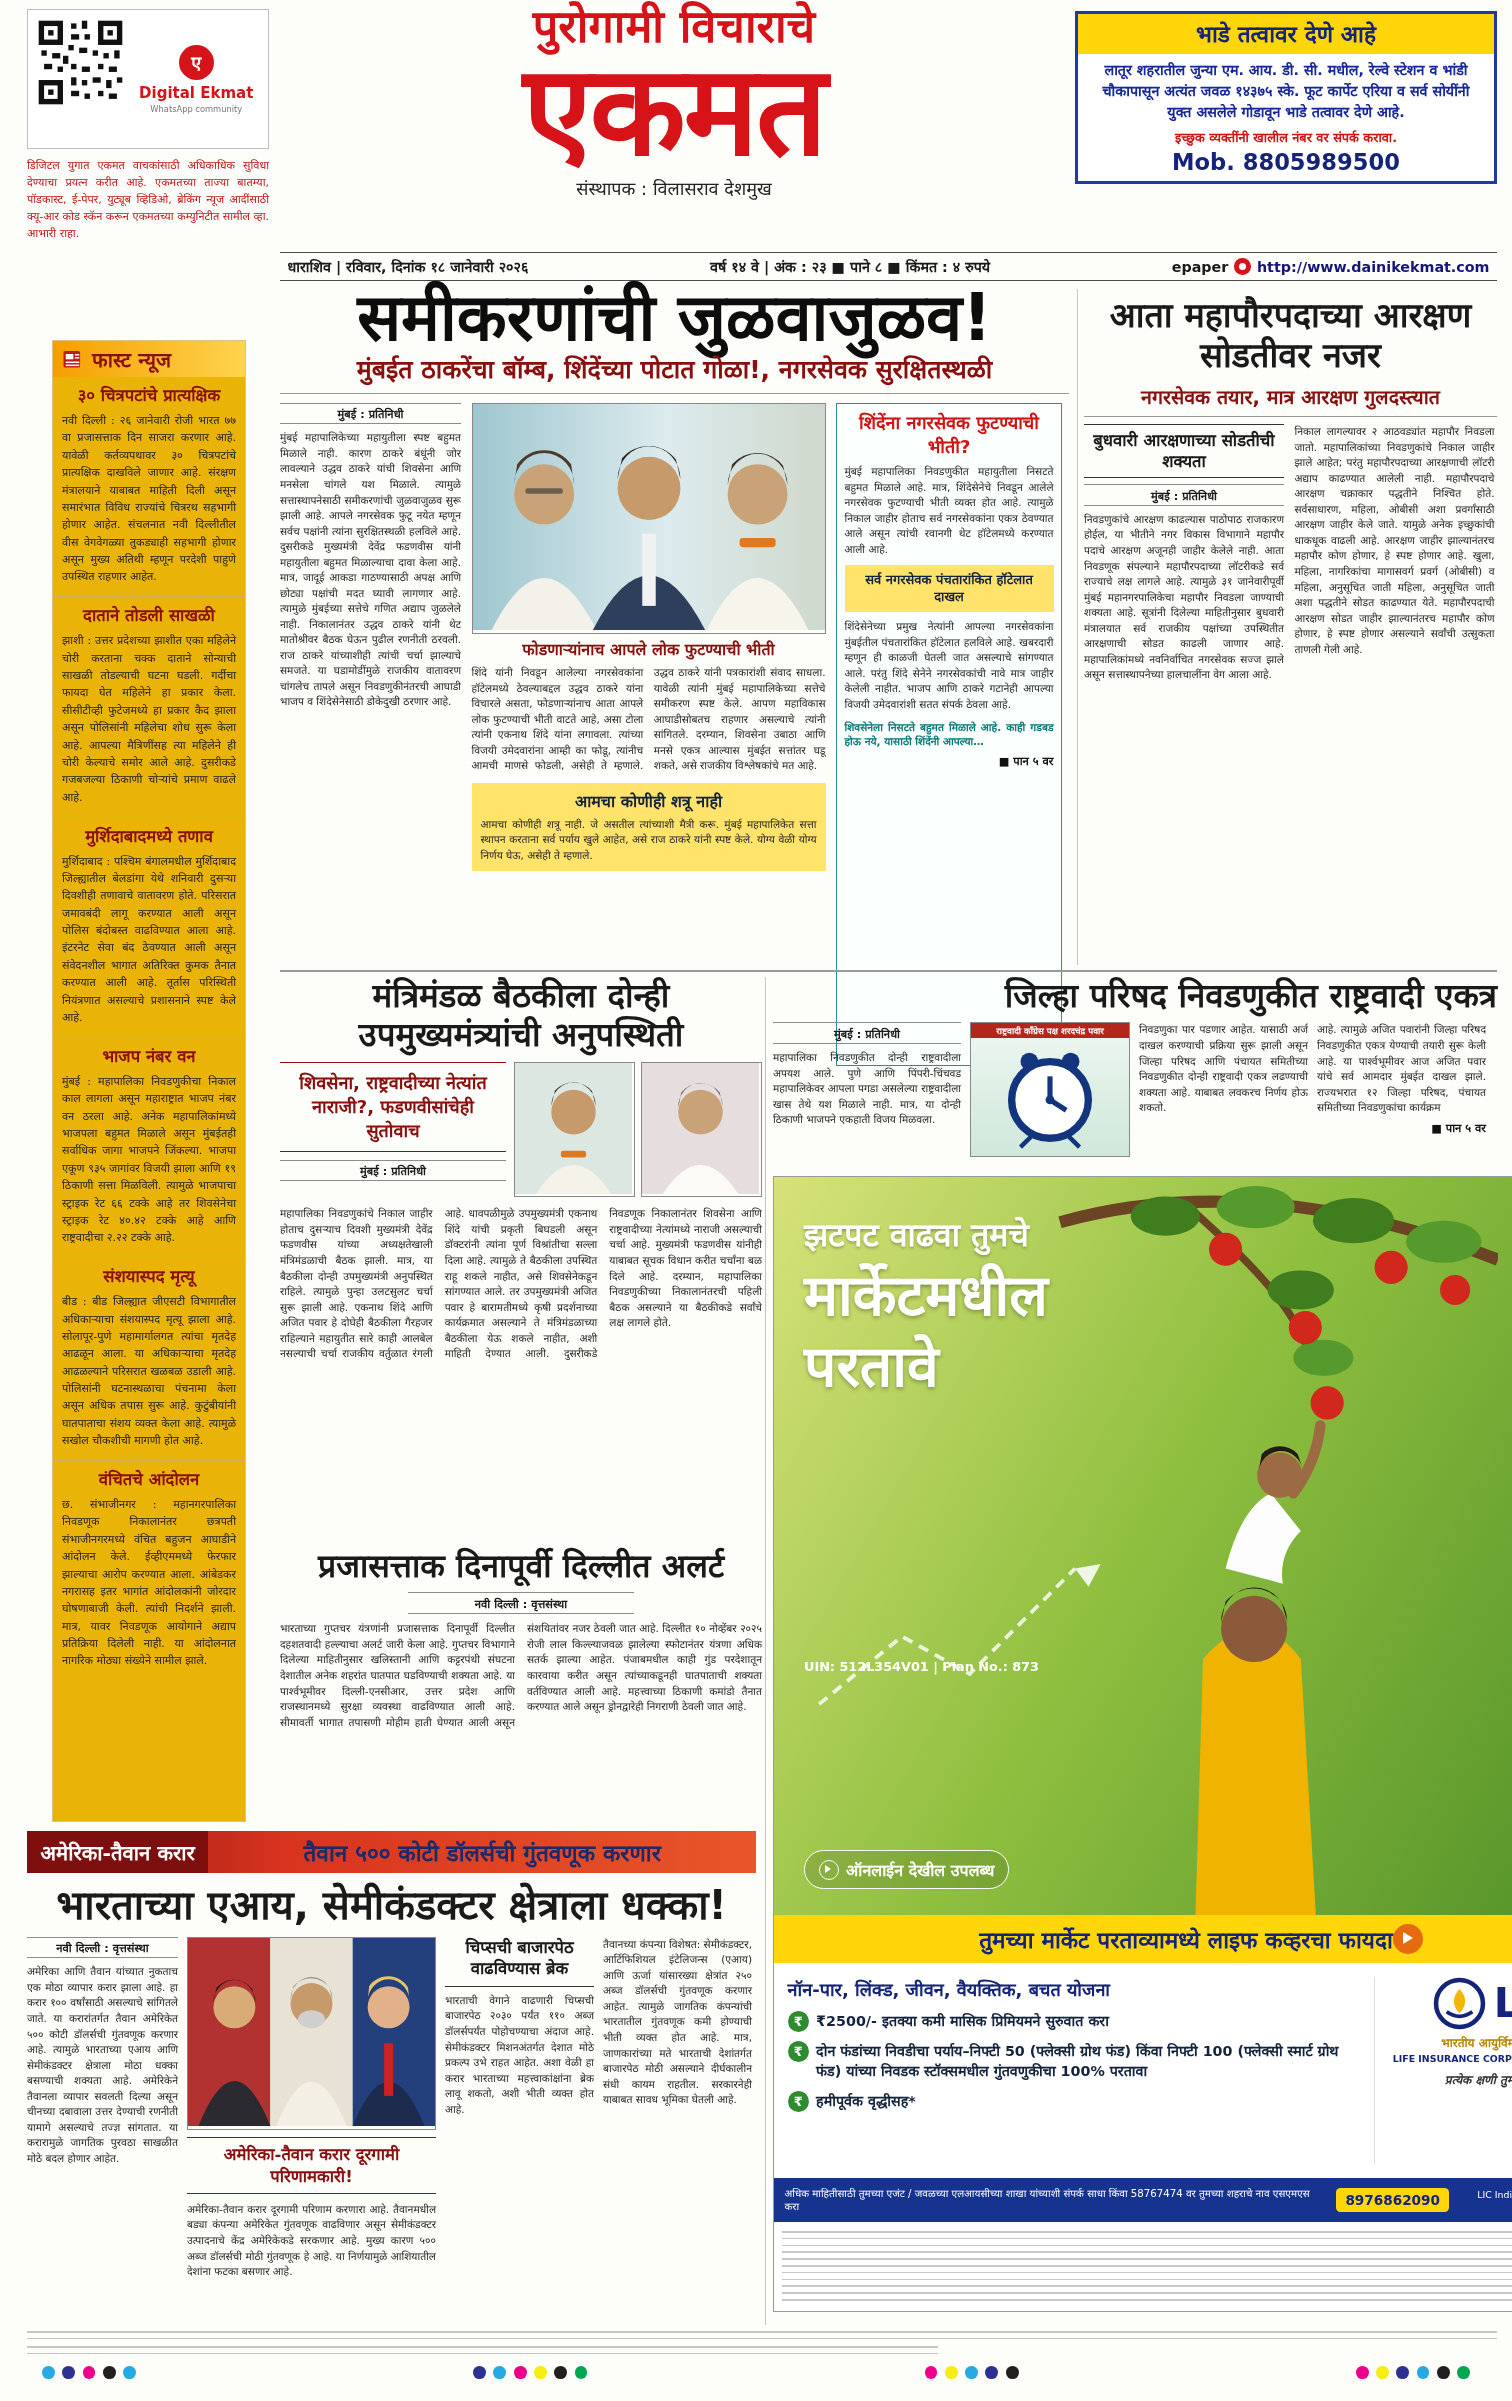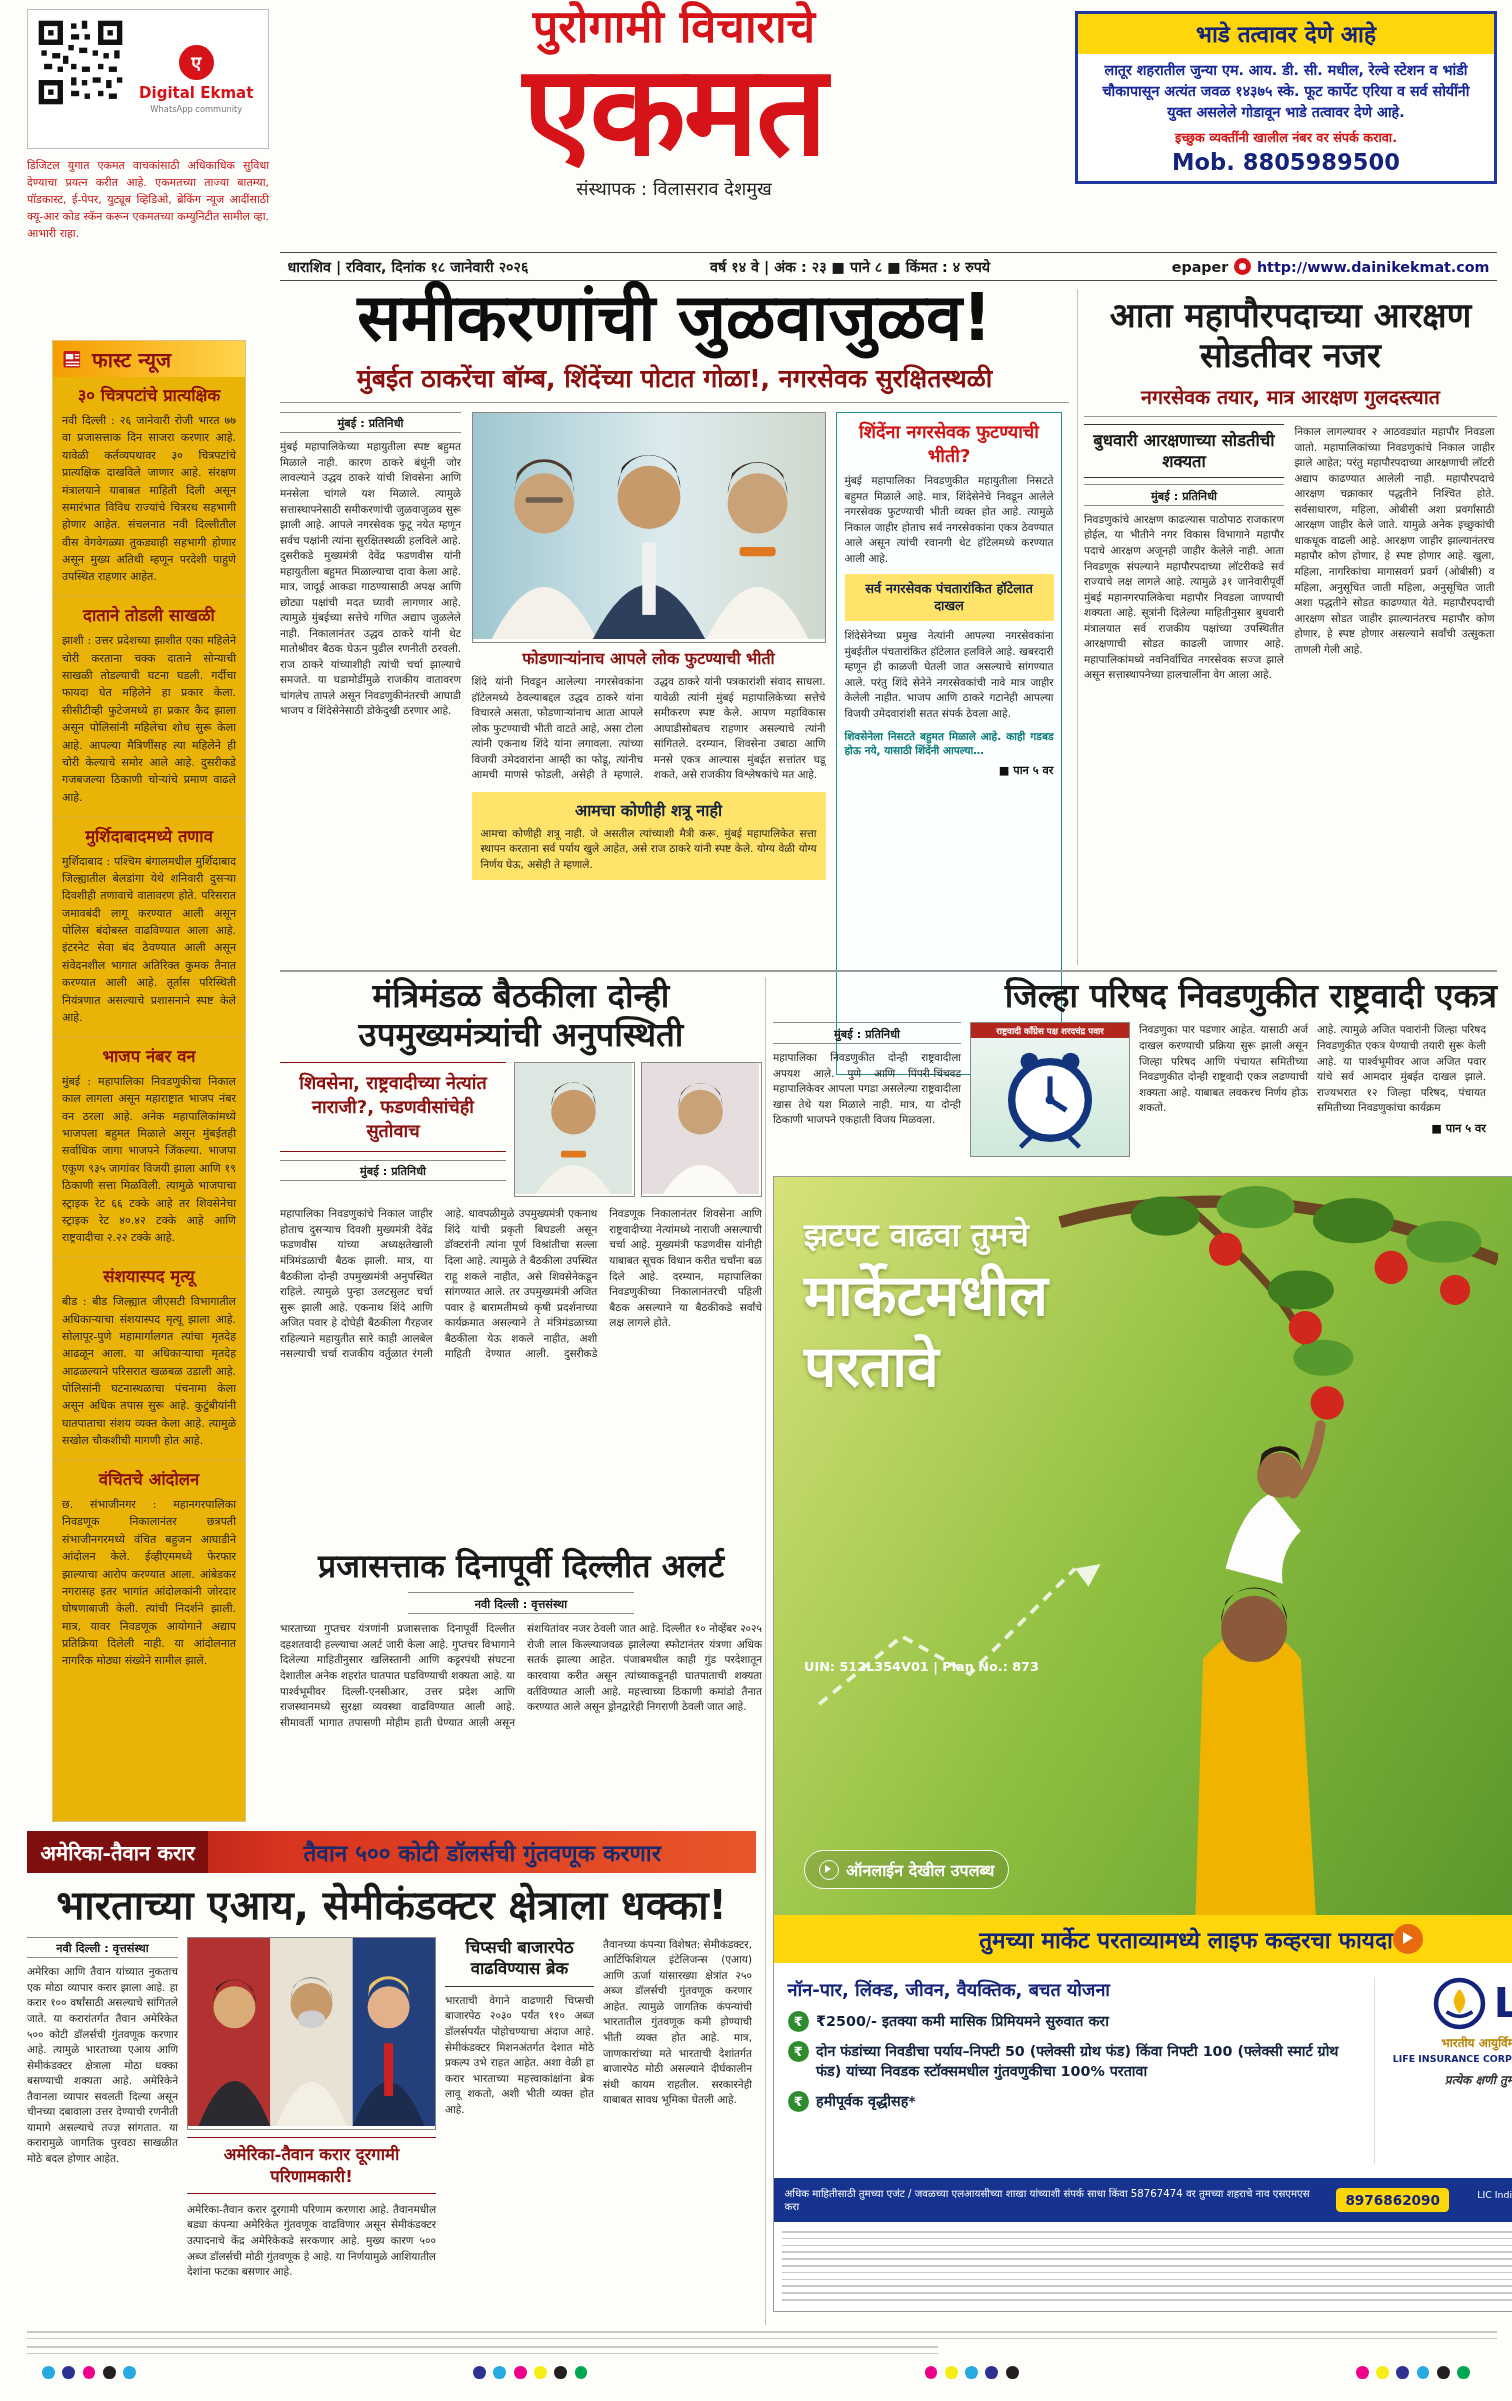--- a/index.html
+++ b/index.html
@@ -47,21 +47,21 @@
   .fast-news{left:27px;top:340px;width:194px;height:1482px;border:0.8px solid #dcc386;background:#eab308;box-sizing:border-box;margin-left:25px;}
   .fn-header{height:36px;background:linear-gradient(90deg,#f59e00,#ffd44d);display:flex;align-items:center;gap:7.5px;padding:0 9px;}
   .fn-header-text{font-size:20.3px;font-weight:800;color:#8a1010;}
   .fn-item{padding:9px 9px 10.5px 9px;border-bottom:1.5px dotted #c9ad6e;}
   .fn-title{text-align:center;font-weight:800;color:#8a1010;font-size:16.6px;margin-bottom:5.3px;line-height:1.25;}
   .fn-body{font-size:11px;line-height:1.58;text-align:justify;color:#222;}
 
   
   .lead{left:280px;top:285px;width:789px;}
   .lead-headline{font-size:65px;font-weight:800;color:#0d0d0d;text-align:center;line-height:1.02;}
-  .lead-subhead{font-size:25px;font-weight:800;color:#8a1010;text-align:center;margin-top:9px;
+  .lead-subhead{font-size:25px;font-weight:800;color:#8a1010;text-align:center;
                 border-bottom:0.8px solid #9a9a9a;padding-bottom:7.5px;}
   .lead-cols{display:flex;gap:10.5px;margin-top:9px;}
   .lead-col1{width:181px;flex:0 0 auto;}
   .lead-mid{width:354px;flex:0 0 auto;}
   .lead-col3{width:226px;flex:0 0 auto;border:1.5px solid #2a8f8f;background:#fbfffe;padding:7.5px;box-sizing:border-box;height:663px;}
   .photo-frame{border:0.8px solid #888;}
   .photo-caption-title{font-weight:800;color:#8a1010;font-size:16px;text-align:center;margin:6px 0 4.5px 0;line-height:1.3;}
   .cap-body{column-count:2;column-gap:10.5px;}
   .ybox{background:#ffe36b;padding:7.5px 9px;margin-top:9px;}
   .ybox-title{font-weight:800;font-size:16px;text-align:center;color:#14233d;margin-bottom:4.5px;}

